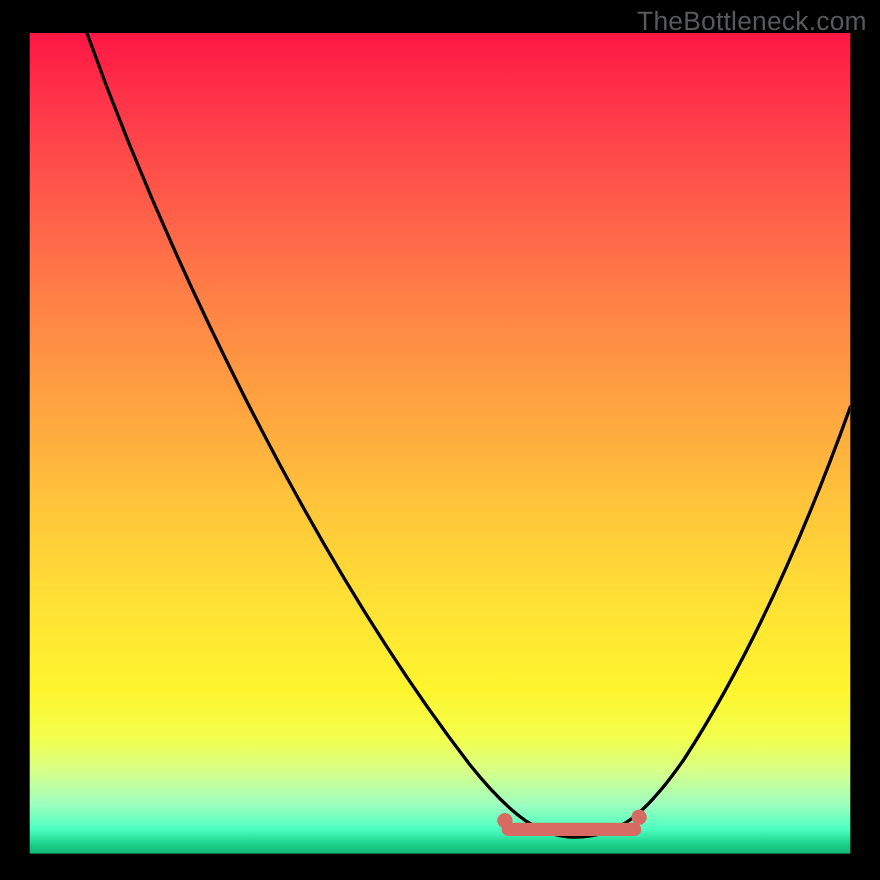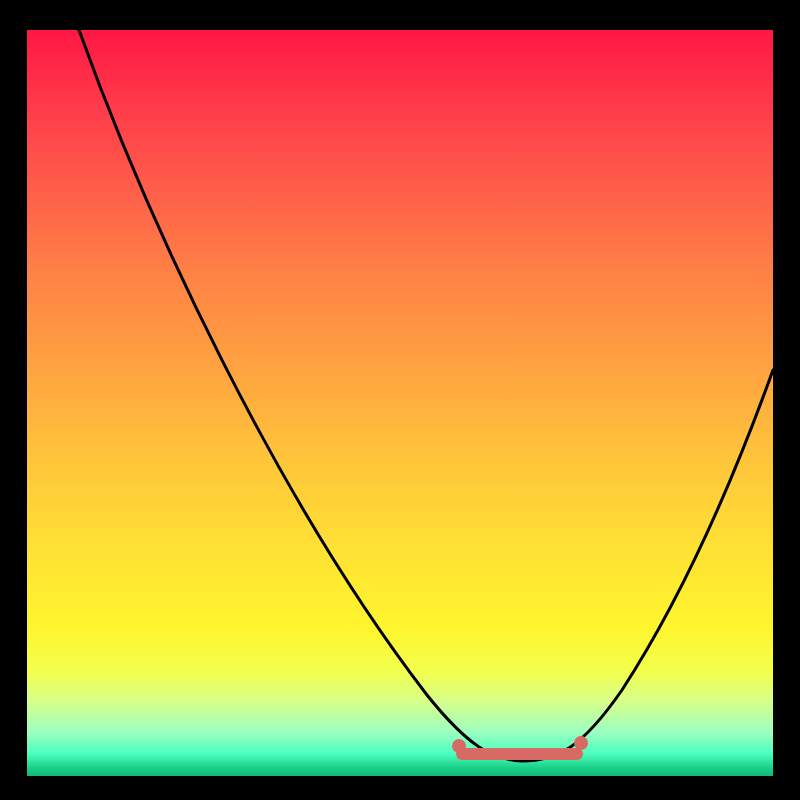--- a/index.html
+++ b/index.html
@@ -67,20 +67,21 @@
     stroke-linecap: round;
   }
   .marker {
     fill: #d76a63;
   }
 </style>
 </head>
 <body>
 <div class="frame">
 
+  <div class="watermark">TheBottleneck.com</div>
 
   <div class="plot">
     <div class="gradient"></div>
 
     <svg class="curve-svg" viewBox="0 0 746 746" preserveAspectRatio="none">
 
       <path class="curve-path" d="M 52 0
                C 120 190, 250 470, 400 665
                C 440 715, 465 730, 495 731
                C 530 731, 555 718, 595 660

